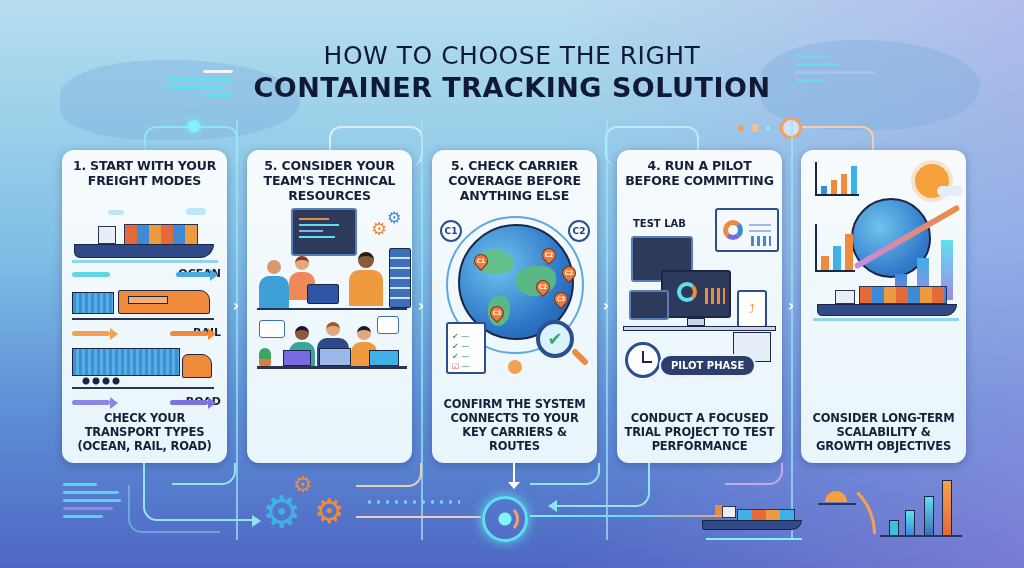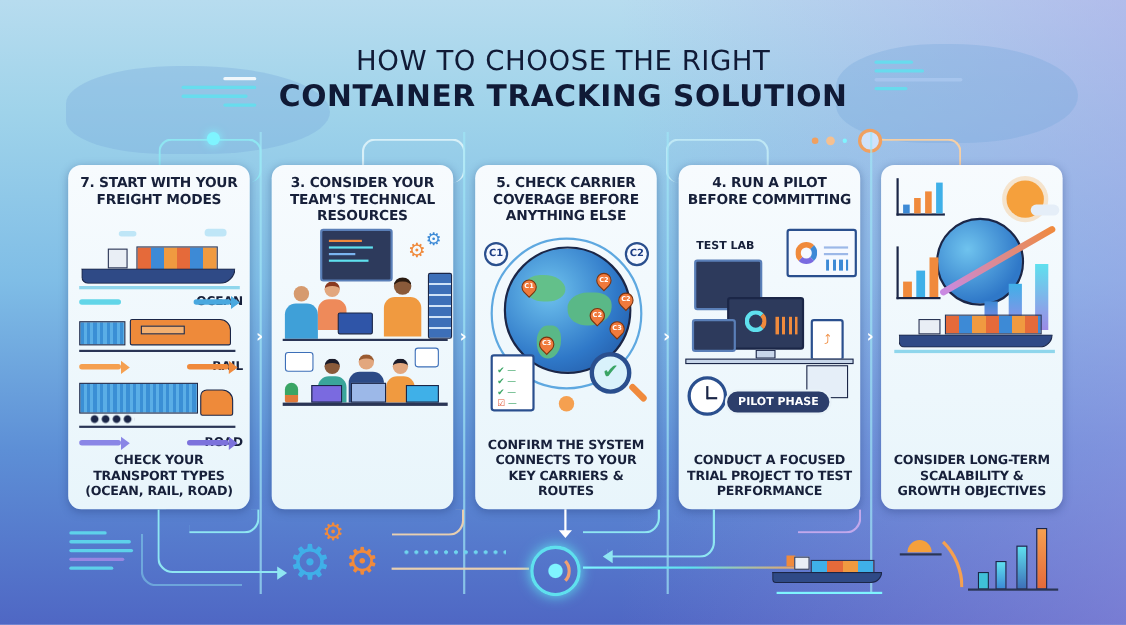--- a/index.html
+++ b/index.html
@@ -111,21 +111,21 @@
 <div class="vline" style="left:421px;top:120px;height:420px;"></div>
 <div class="vline" style="left:606px;top:120px;height:420px;"></div>
 <div class="vline" style="left:791px;top:120px;height:420px;"></div>
 
 <div class="chevron" style="left:230px;">›</div>
 <div class="chevron" style="left:415px;">›</div>
 <div class="chevron" style="left:600px;">›</div>
 <div class="chevron" style="left:785px;">›</div>
 
 <div class="card" style="left:62px;">
-  <div class="card-title">7. START WITH YOUR FREIGHT MODES</div>
+  <div class="card-title">1. START WITH YOUR FREIGHT MODES</div>
   <div class="card-illus">
 
     <div>
       <div class="abs" style="left:40px;top:2px;width:16px;height:5px;border-radius:3px;background:#bfe6f7;"></div>
       <div class="abs" style="left:118px;top:0px;width:20px;height:7px;border-radius:4px;background:#bfe6f7;"></div>
       <div class="abs" style="left:30px;top:18px;width:18px;height:18px;background:#e9eef5;border:1px solid #2a3555;"></div>
       <div class="abs" style="left:56px;top:16px;width:74px;height:22px;background:repeating-linear-gradient(90deg,#e56a3a 0 12px,#3d8ad6 12px 24px,#f09a40 24px 36px);border:1px solid #2a3555;"></div>
       <div class="abs" style="left:6px;top:36px;width:140px;height:14px;background:#2f4a86;border-radius:0 0 14px 6px;border:1px solid #1b2647;"></div>
       <div class="abs" style="left:4px;top:52px;width:146px;height:3px;background:#8fd6ec;"></div>
     </div>
@@ -155,21 +155,21 @@
     <div class="arrow-bar" style="left:4px;top:192px;width:38px;background:#8a86e6;"></div>
     <div class="arrow-head" style="left:42px;top:189px;border-left:8px solid #8a86e6;"></div>
     <div class="mode-label" style="top:187px;">ROAD</div>
     <div class="arrow-bar" style="left:102px;top:192px;width:38px;background:#7c72dc;"></div>
     <div class="arrow-head" style="left:140px;top:189px;border-left:8px solid #7c72dc;"></div>
   </div>
   <div class="card-desc">CHECK YOUR TRANSPORT TYPES (OCEAN, RAIL, ROAD)</div>
 </div>
 
 <div class="card" style="left:247px;">
-  <div class="card-title">3. CONSIDER YOUR TEAM'S TECHNICAL RESOURCES</div>
+  <div class="card-title">5. CONSIDER YOUR TEAM'S TECHNICAL RESOURCES</div>
   <div class="card-illus">
     <div class="abs" style="left:38px;top:0px;width:66px;height:48px;background:#2d3a5c;border:2px solid #5a7fb8;border-radius:3px;">
       <div style="margin:8px 6px 0;height:2px;width:30px;background:#f08a3c;"></div>
       <div style="margin:4px 6px 0;height:2px;width:40px;background:#5fe0ee;"></div>
       <div style="margin:4px 6px 0;height:2px;width:24px;background:#7bb4f0;"></div>
       <div style="margin:4px 6px 0;height:2px;width:36px;background:#5fe0ee;"></div>
     </div>
     <div class="abs" style="left:118px;top:10px;font-size:18px;color:#f08a3c;">⚙</div>
     <div class="abs" style="left:134px;top:0px;font-size:16px;color:#3d8ad6;">⚙</div>
     <div class="abs" style="left:136px;top:40px;width:22px;height:60px;background:repeating-linear-gradient(180deg,#3d6fb8 0 8px,#cfe2f7 8px 10px);border:1px solid #1b2647;border-radius:2px;"></div>

